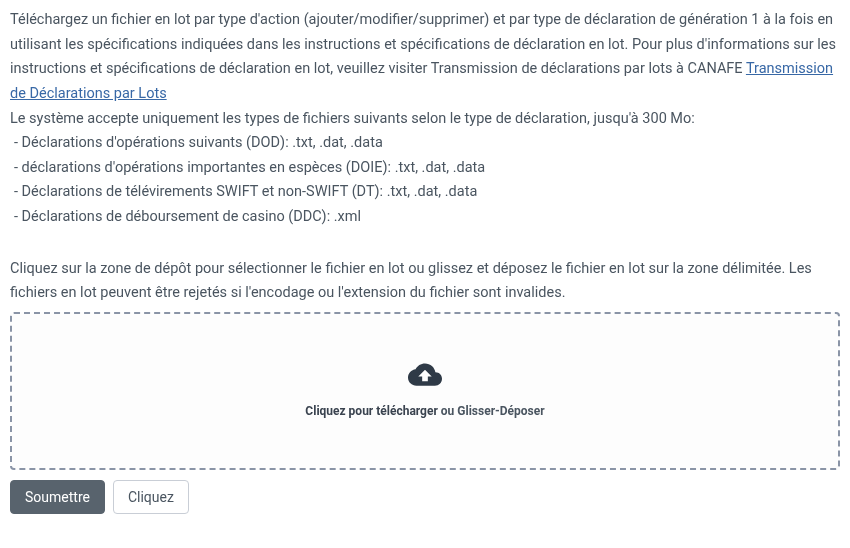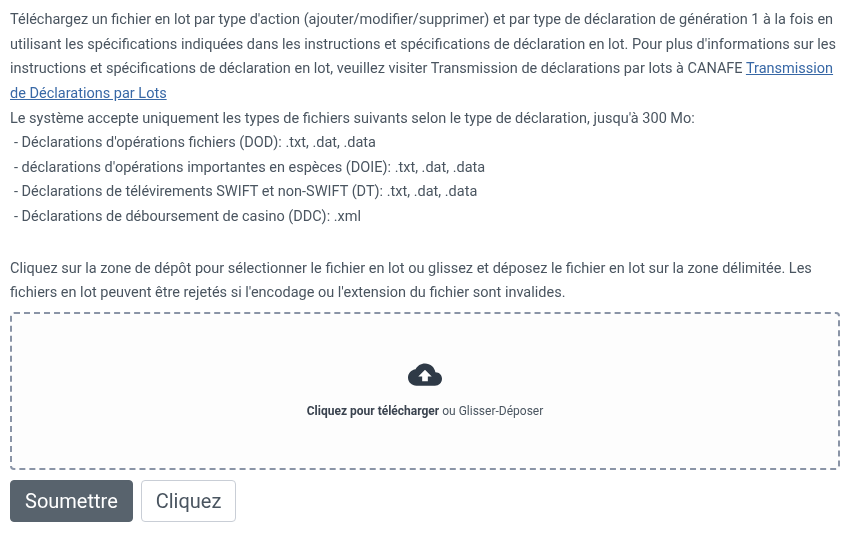--- a/index.html
+++ b/index.html
@@ -50,29 +50,29 @@
     }
     .dropzone .dz-text {
       font-size: 12px;
       color: #4a5560;
     }
     .dropzone .dz-text strong {
       font-weight: 700;
       color: #3a434f;
     }
     .dz-suffix {
-      font-weight: 400;
+      font-weight: 700;
     }
     .buttons {
       display: flex;
       gap: 8px;
     }
     button {
       font-family: inherit;
-      font-size: 20px;
+      font-size: 14px;
       padding: 8px 14px;
       border-radius: 4px;
       cursor: pointer;
       text-align: center;
     }
     .btn-submit {
       background: #58636d;
       color: #ffffff;
       border: 1px solid #58636d;
     }
@@ -84,21 +84,21 @@
   </style>
 </head>
 <body>
 
 <div class="intro-text">
   <span>Téléchargez un fichier en lot par type d'action (ajouter/modifier/supprimer) et par type de déclaration de génération 1 à la fois en utilisant les spécifications indiquées dans les instructions et spécifications de déclaration en lot. Pour plus d'informations sur les instructions et spécifications de déclaration en lot, veuillez visiter Transmission de déclarations par lots à CANAFE </span><a href="#">Transmission de Déclarations par Lots</a>
 </div>
 
 <div class="accepted-files">
   <div>Le système accepte uniquement les types de fichiers suivants selon le type de déclaration, jusqu'à 300 Mo:</div>
-  <div class="list-line"> - Déclarations d'opérations fichiers (DOD): .txt, .dat, .data</div>
+  <div class="list-line"> - Déclarations d'opérations suivants (DOD): .txt, .dat, .data</div>
   <div class="list-line"> - déclarations d'opérations importantes en espèces (DOIE): .txt, .dat, .data</div>
   <div class="list-line"> - Déclarations de télévirements SWIFT et non-SWIFT (DT): .txt, .dat, .data</div>
   <div class="list-line"> - Déclarations de déboursement de casino (DDC): .xml</div>
 </div>
 
 <div class="dropzone-instructions">Cliquez sur la zone de dépôt pour sélectionner le fichier en lot ou glissez et déposez le fichier en lot sur la zone délimitée. Les fichiers en lot peuvent être rejetés si l'encodage ou l'extension du fichier sont invalides.</div>
 
 <div class="dropzone">
   <div class="icon-wrap">
     <svg viewBox="0 0 36 26">

